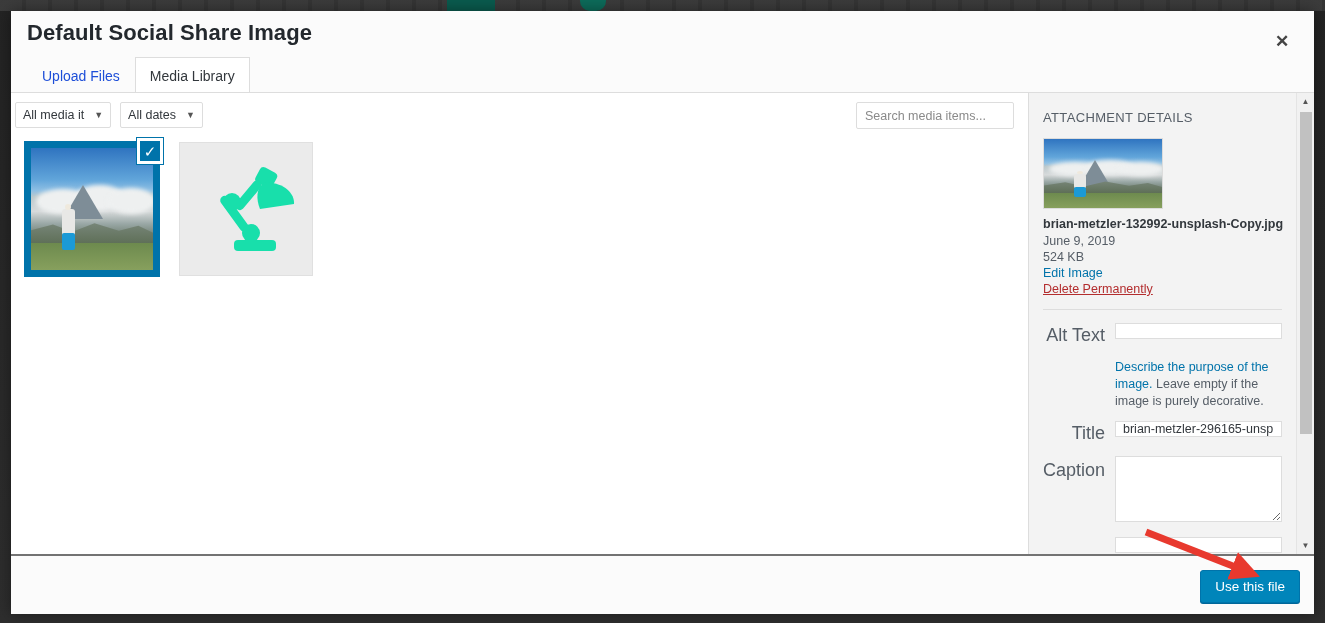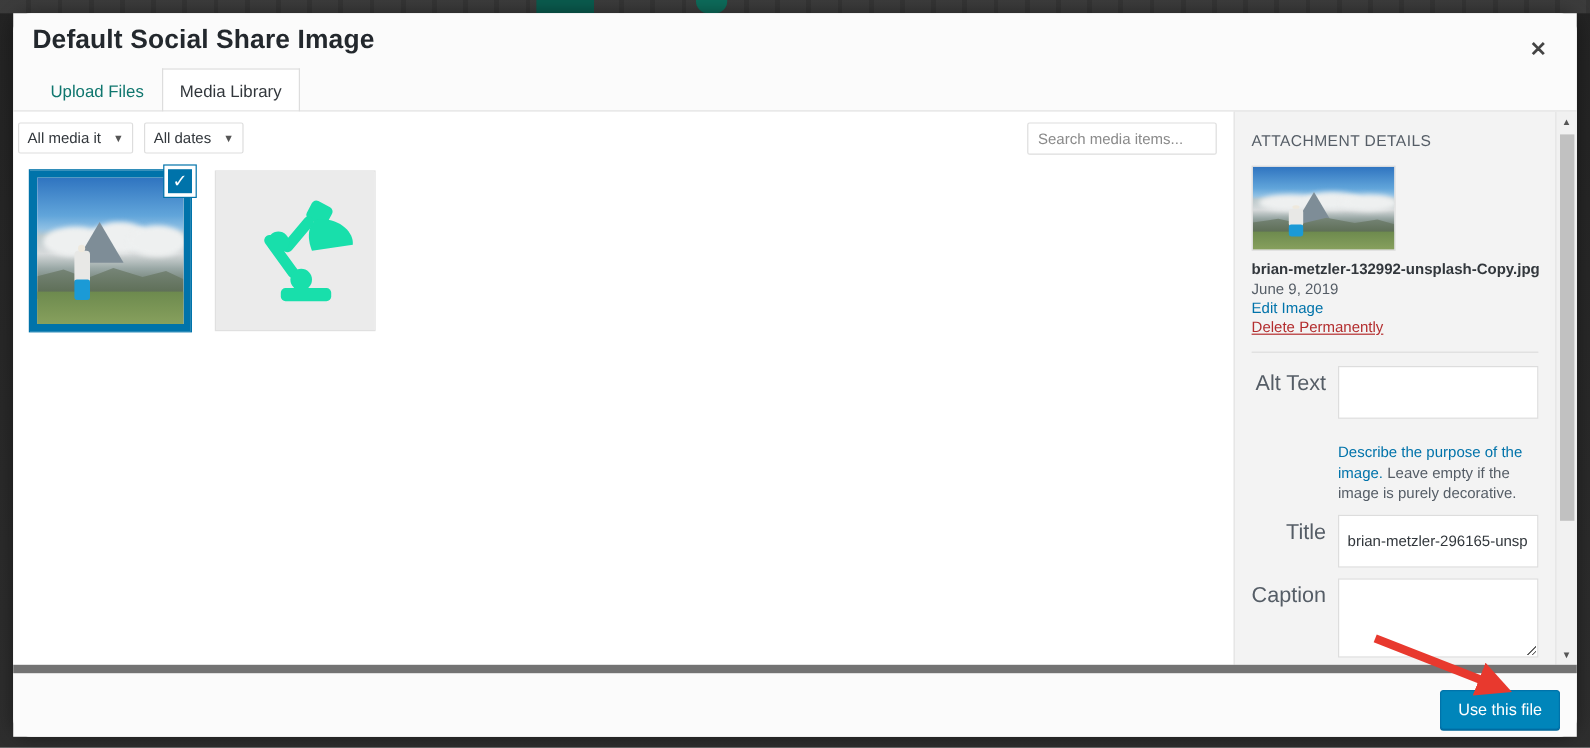--- a/index.html
+++ b/index.html
@@ -34,21 +34,21 @@
     opacity: .85;
   }
 
   
   .modal {
     position: absolute;
     left: 11px; top: 11px;
     width: 1303px; height: 603px;
     background: #fbfbfb;
     box-shadow: 0 0 14px rgba(0,0,0,.4);
-    display: flex; flex-direction: column; border-radius: 15px;
+    display: flex; flex-direction: column;
   }
 
   
   .modal-header {
     position: relative;
     height: 82px;
     flex: 0 0 82px;
     background: #fbfbfb;
   }
   .modal-title {
@@ -63,21 +63,21 @@
     color: #444; font-size: 17px; font-weight: bold;
     cursor: pointer; background: none; border: none;
   }
   .tabs {
     position: absolute; left: 16px; bottom: 0;
     display: flex; align-items: flex-end;
     font-size: 14px;
   }
   .tab {
     padding: 9px 14px 8px 14px;
-    color: #0f766e; cursor: pointer;
+    color: #1d4ed8; cursor: pointer;
     border: 1px solid transparent;
     border-bottom: none;
     line-height: 1.3;
   }
   .tab.active {
     background: #fff;
     color: #32373c;
     border-color: #ddd;
     position: relative;
     margin-bottom: -1px;
@@ -255,21 +255,21 @@
   }
   .field-label {
     width: 72px; flex: 0 0 72px;
     text-align: right; padding-right: 10px;
     font-size: 18px; color: #555d66;
     line-height: 28px;
   }
   .field-label.tall { line-height: 20px; padding-top: 4px; }
   .field-ctl { flex: 1 1 auto; }
   .text-input {
-    width: 100%; height: 44px;
+    width: 100%; height: 16px;
     border: 1px solid #ddd; background: #fff;
     padding: 0 7px; font-size: 12.5px; color: #32373c;
     font-family: "Liberation Sans", sans-serif;
     border-radius: 0;
   }
   .textarea {
     width: 100%; height: 66px;
     border: 1px solid #ddd; background: #fff;
     padding: 5px 7px; font-size: 12.5px; color: #32373c;
     font-family: "Liberation Sans", sans-serif;
@@ -296,21 +296,21 @@
   .sb-arrow.down { bottom: 0; }
   .sb-thumb {
     position: absolute; left: 3px; width: 12px;
     top: 19px; height: 322px;
     background: #c1c1c1; cursor: pointer;
   }
 
   
   .modal-footer {
     flex: 0 0 60px;
-    border-top: 7px solid #737373;
+    border-top: 2px solid #737373;
     background: #fbfbfb;
     position: relative;
   }
   .use-btn {
     position: absolute; right: 14px; top: 14px;
     background: #0085ba;
     border: 1px solid #0073aa;
     color: #fff;
     font-size: 13.5px;
     padding: 8px 14px;
@@ -419,20 +419,21 @@
             <div class="ridge"></div>
             <div class="grass"></div>
             <div class="runner-body"></div>
             <div class="runner-legs"></div>
             <div class="runner-head"></div>
           </div>
         </div>
 
         <div class="filename">brian-metzler-132992-unsplash-Copy.jpg</div>
         <div class="meta">June 9, 2019</div>
+        <div class="meta">524 KB</div>
         <span class="link">Edit Image</span>
         <span class="link danger">Delete Permanently</span>
 
         <div class="divider"></div>
 
         <div class="field-row">
           <div class="field-label">Alt Text</div>
           <div class="field-ctl">
             <input class="text-input" type="text" value="" style="">
             <div class="help"><a>Describe the purpose of the image.</a><span> Leave empty if the image is purely decorative.</span></div>

